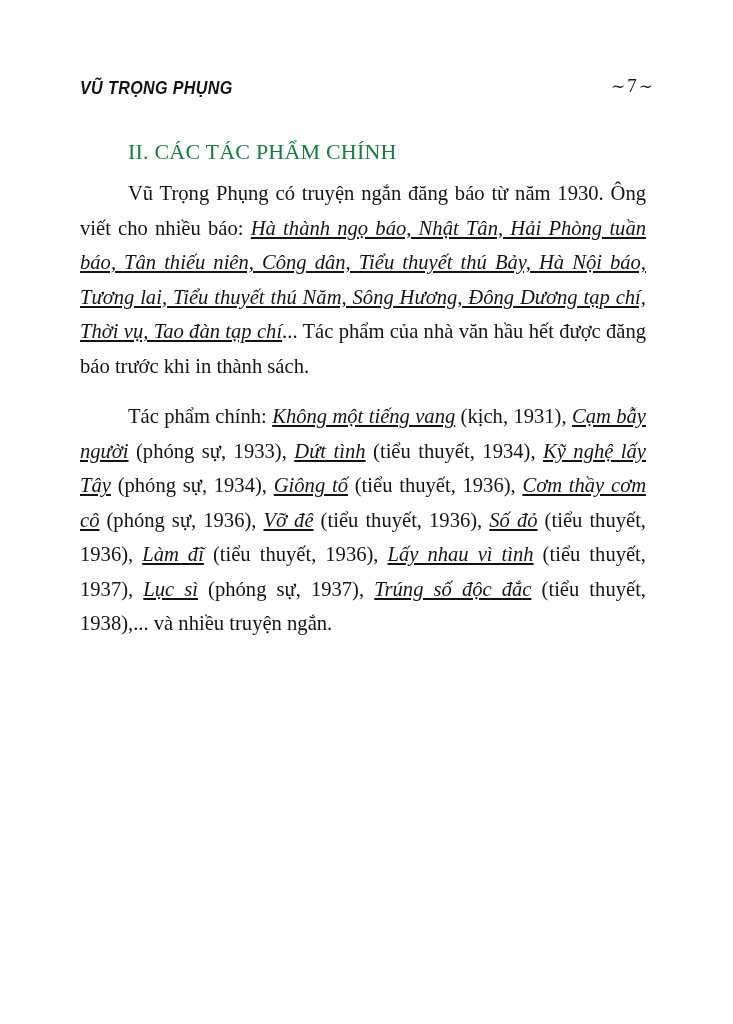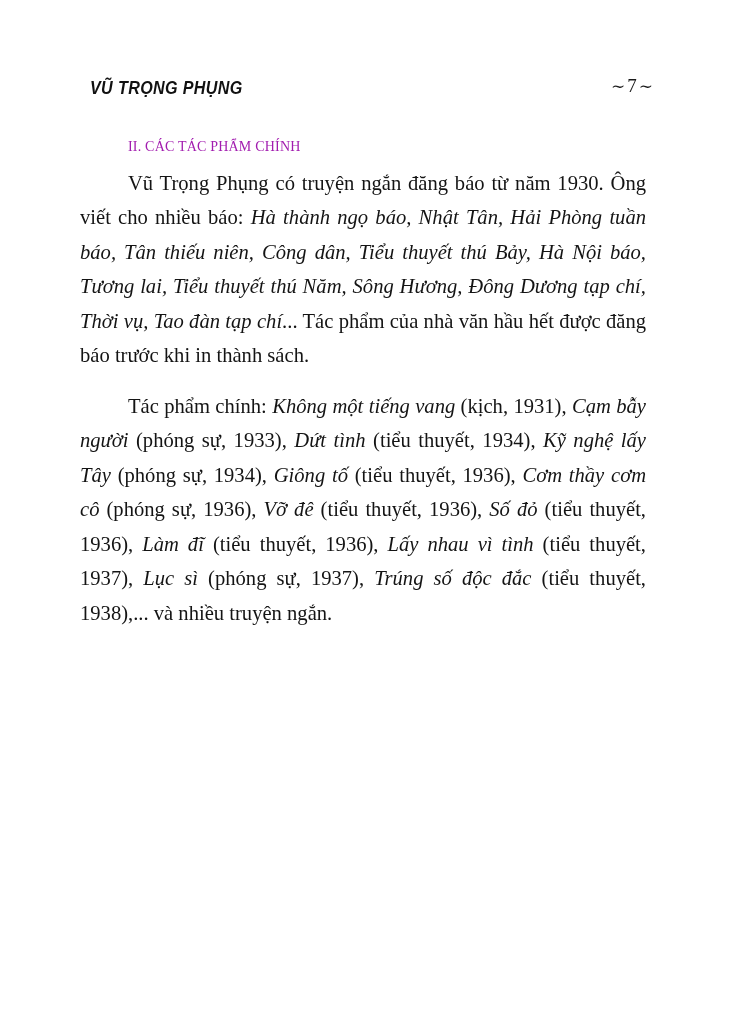--- a/index.html
+++ b/index.html
@@ -16,21 +16,21 @@
     margin: 0 auto;
     background: #ffffff;
     overflow: hidden;
     color: #111111;
     font-family: "Liberation Serif", "DejaVu Serif", serif;
   }
 
   
   .running-head {
     position: absolute;
-    left: 90px;
+    left: 80px;
     right: 80px;
     top: 78px;
     height: 26px;
   }
 
   .running-head-title {
     position: absolute;
     left: 0;
     top: 0;
     font-family: "Liberation Sans", "DejaVu Sans", sans-serif;
@@ -76,43 +76,44 @@
     left: 80px;
     top: 138px;
     width: 566px;
   }
 
   .section-heading {
     margin: 0 0 10px 0;
     padding-left: 48px;
     font-family: "Liberation Serif", "DejaVu Serif", serif;
     font-weight: normal;
-    font-size: 14px;
+    font-size: 22px;
     line-height: 1.28;
     letter-spacing: 0.2px;
-    color: #a21caf;
+    color: #15803d;
   }
 
   p.body-para {
     margin: 0;
     text-align: justify;
     text-justify: inter-word;
     text-indent: 48px;
     font-size: 20.6px;
     line-height: 34.5px;
     color: #141414;
     hyphens: none;
   }
 
   p.body-para + p.body-para {
     margin-top: 16px;
   }
 
   .ttl {
     font-style: italic;
+    text-decoration: underline;
   }
 </style>
 </head>
 <body>
 
 <div class="page">
 
   <div class="running-head">
     <div class="running-head-title">VŨ TRỌNG PHỤNG</div>
 

